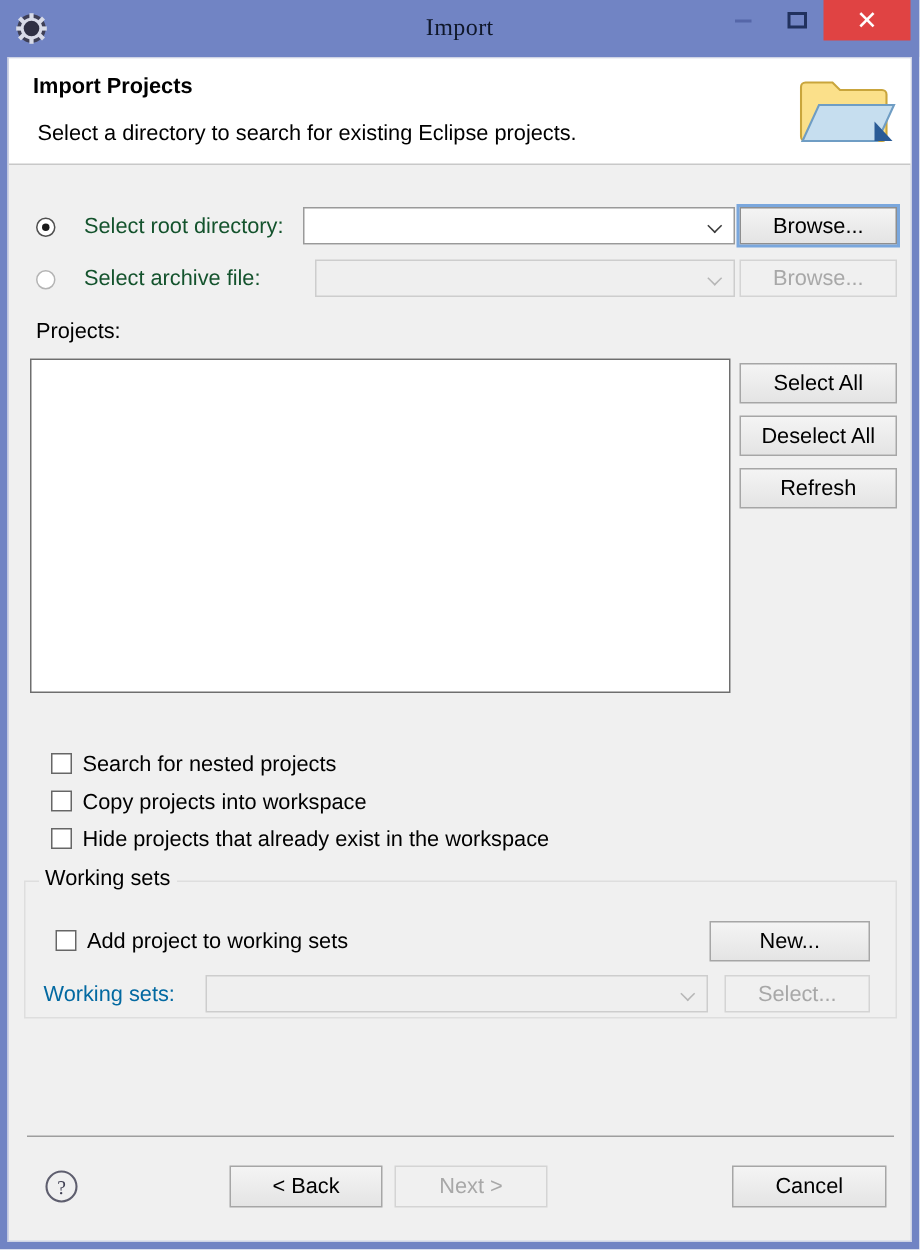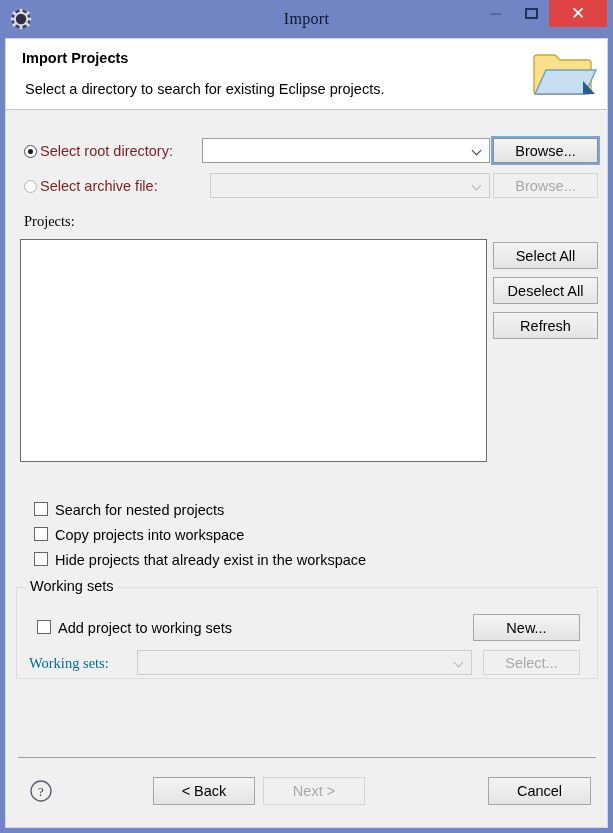--- a/index.html
+++ b/index.html
@@ -135,21 +135,20 @@
     width: 66px;
     height: 62px;
   }
 
   
   .lbl {
     position: absolute;
     font-size: 14.5px;
     color: #000000;
     white-space: nowrap;
-    font-family: Liberation Serif, serif;
   }
   .lbl.disabled { color: #0369a1; }
 
   .radio-row {
     position: absolute;
     display: flex;
     align-items: center;
   }
   .radio {
     width: 13px;
@@ -164,23 +163,23 @@
   .radio.checked::after {
     content: "";
     position: absolute;
     left: 3px; top: 3px;
     width: 5px; height: 5px;
     border-radius: 50%;
     background: #1a1a1a;
   }
   .radio.disabled { border-color: #b4b4b4; }
   .radio-row .rlabel {
-    margin-left: 3px;
-    font-size: 14.5px;
-    color: #7f1d1d;
+    margin-left: 19px;
+    font-size: 14.5px;
+    color: #14532d;
     white-space: nowrap;
   }
 
   .combo {
     position: absolute;
     box-sizing: border-box;
     background: #ffffff;
     border: 1px solid #9a9a9a;
     display: flex;
     align-items: center;

